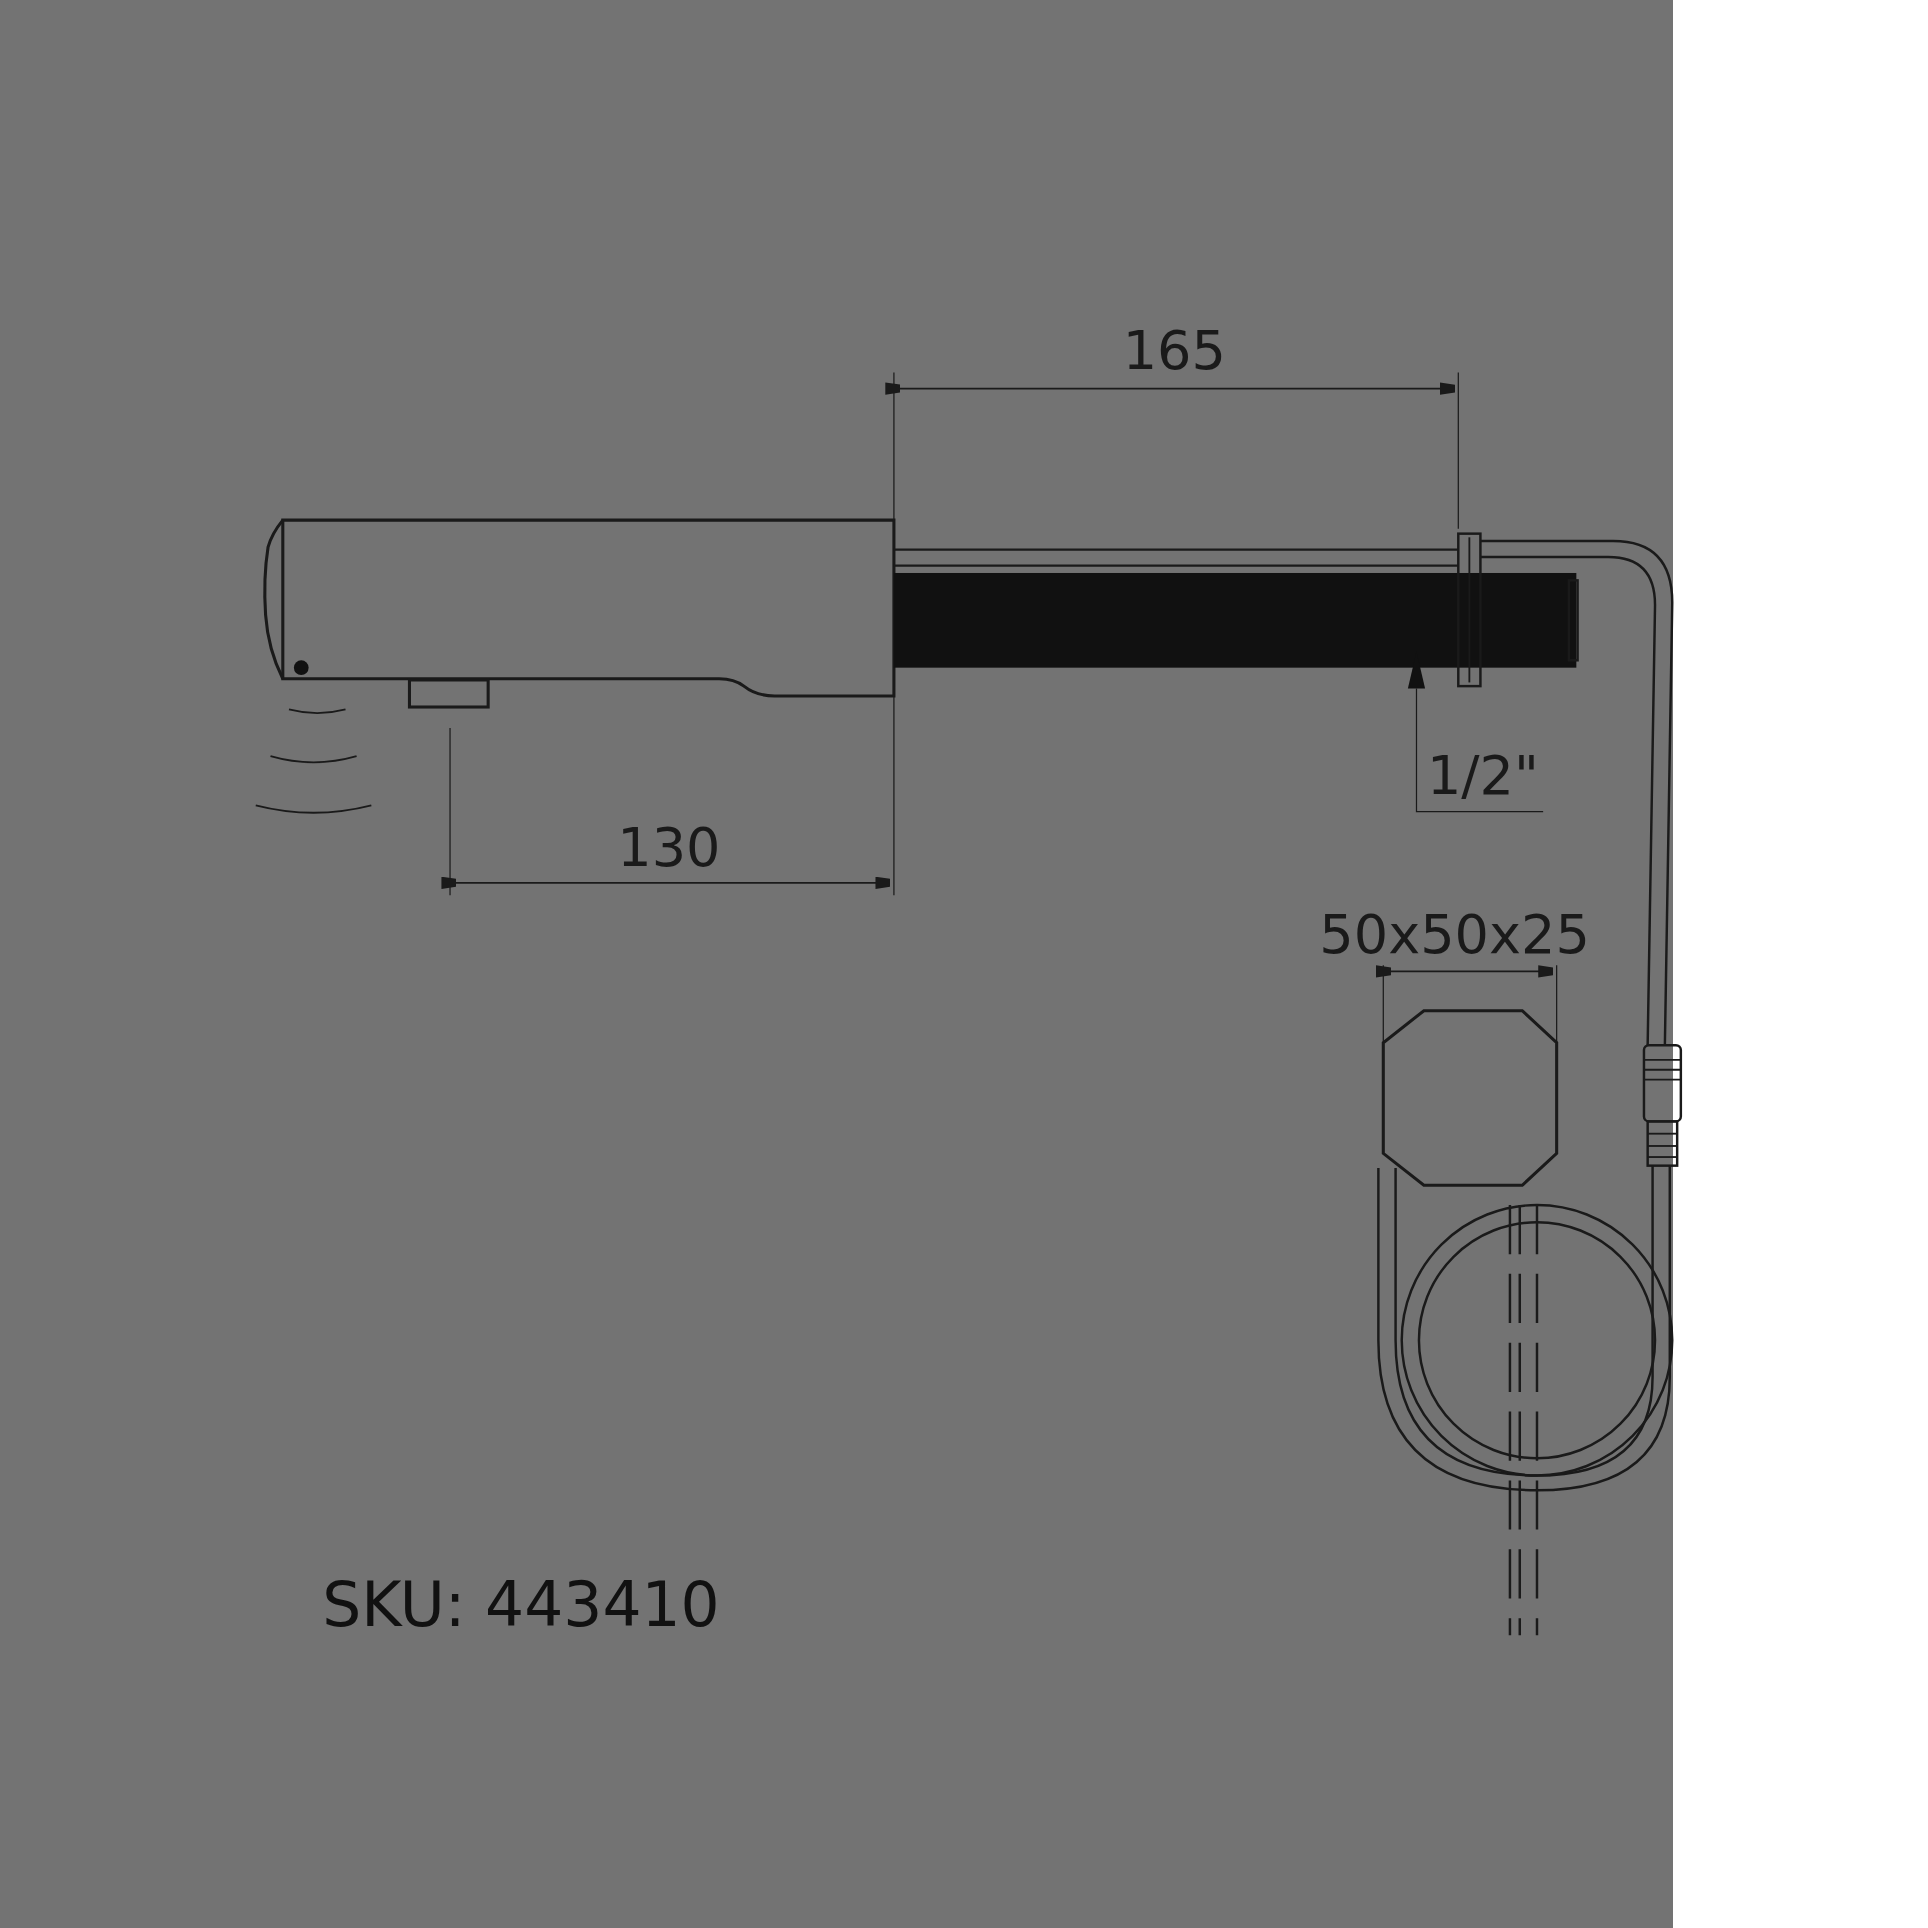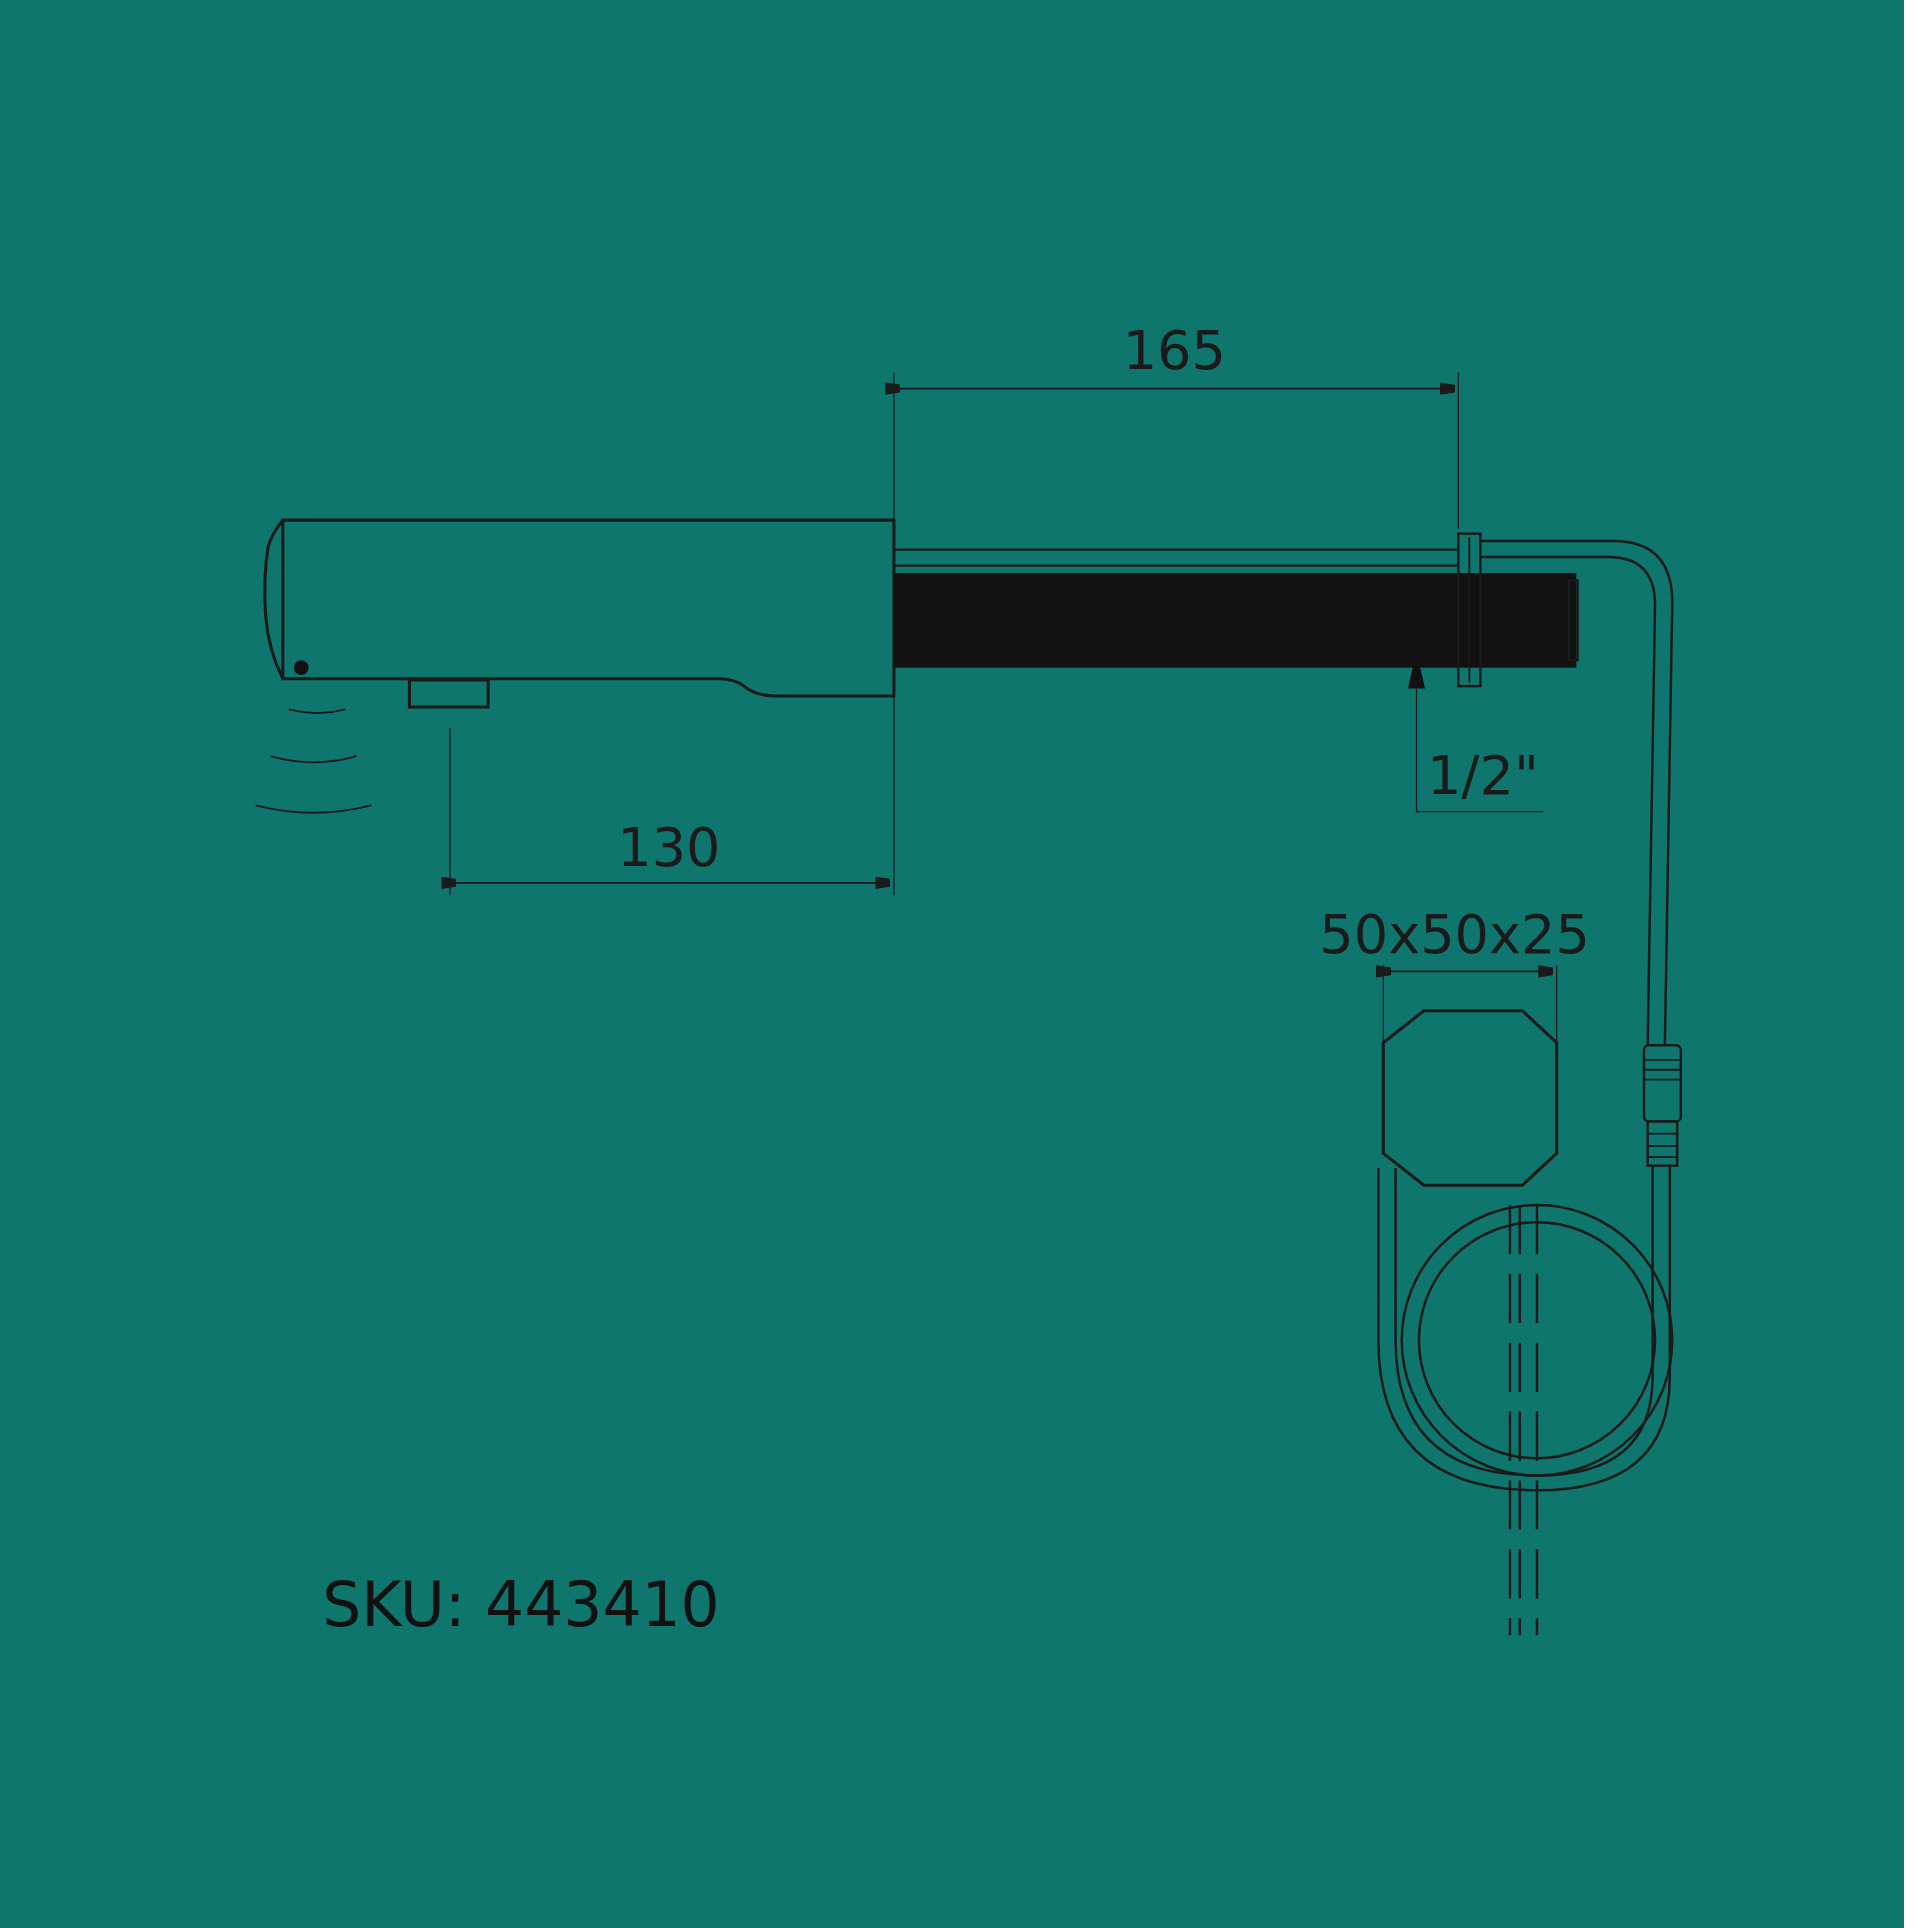--- a/index.html
+++ b/index.html
@@ -1,16 +1,16 @@
 <!DOCTYPE html>
 <html style="font-size:15px"><head>
 <meta charset="utf-8">
 <style>
   html,body{margin:0;padding:0;background:#fff;}
-  #canvas{width:1904px;height:1928px;position:relative;background:#0f766e;}
+  #canvas{width:1673px;height:1928px;position:relative;background:#737373;}
   svg{display:block;}
   .ln{stroke:#1a1a1a;fill:none;}
   .dim{font-family:"DejaVu Sans","Liberation Sans",sans-serif;font-size:44px;fill:#1a1a1a;}
   .sku{font-family:"DejaVu Sans","Liberation Sans",sans-serif;font-size:50px;fill:#111;}
 </style>
 </head>
 <body>
 
 <div id="canvas">
 <svg width="1928" height="1928" viewBox="0 0 1568 1568" xmlns="http://www.w3.org/2000/svg">

